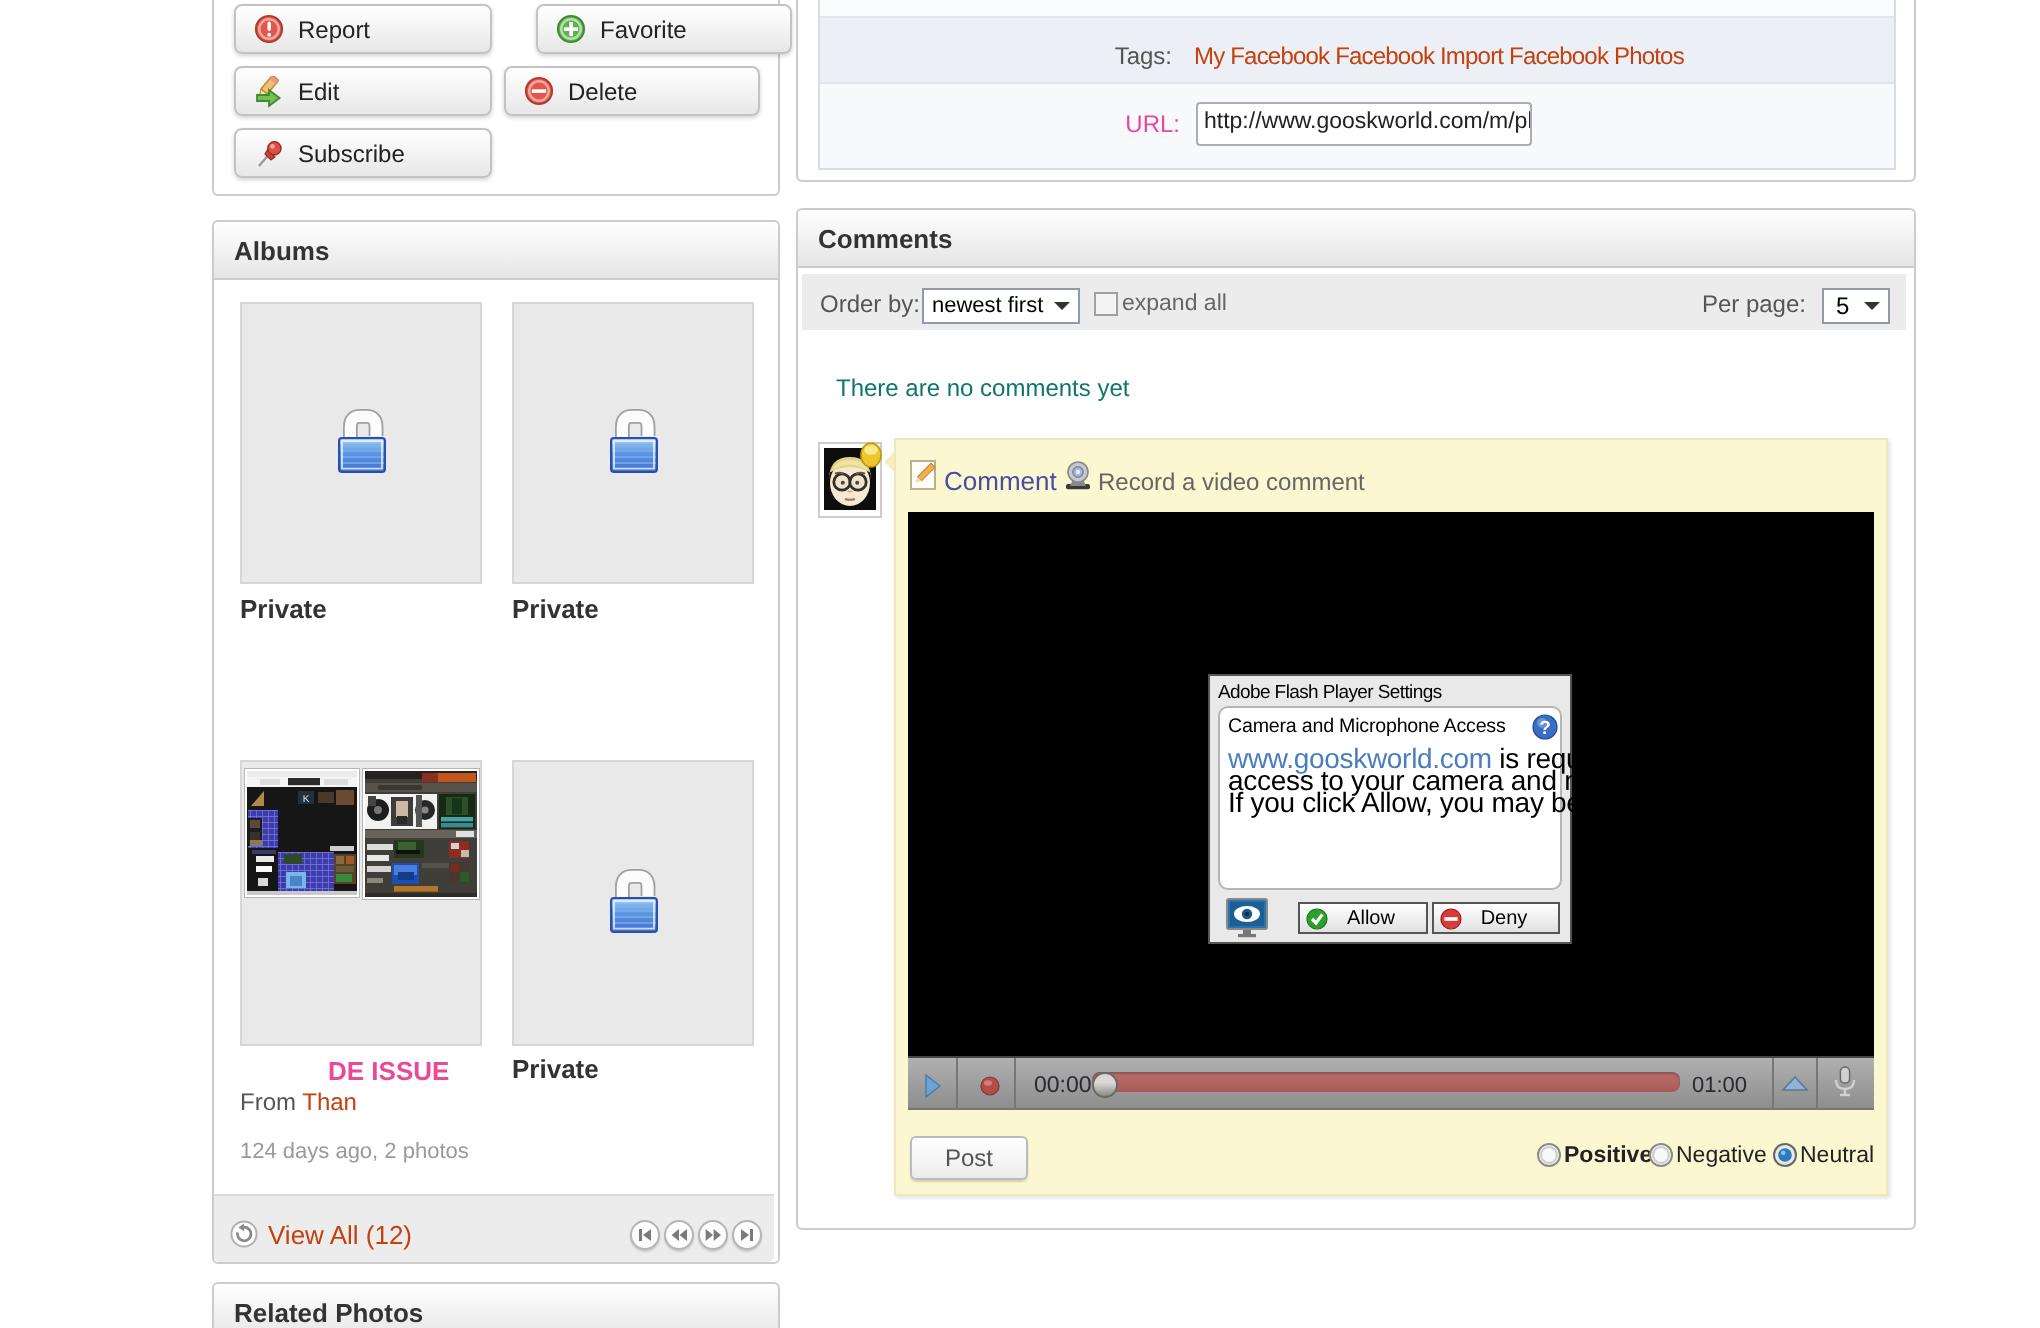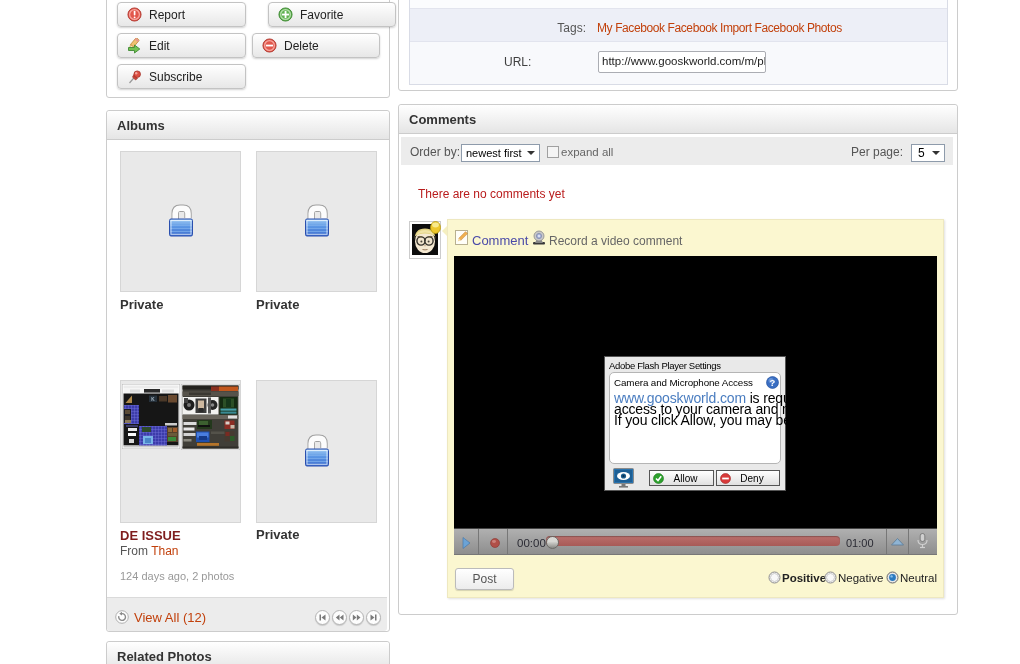--- a/index.html
+++ b/index.html
@@ -200,21 +200,21 @@
     <rect x="43.5" y="36.5" width="10" height="8.5" fill="#8c2d24"></rect>
     <rect x="44.5" y="37.5" width="4" height="3" fill="#d8d0c8"></rect>
     <rect x="49.5" y="41" width="4" height="3.5" fill="#c8b8a8"></rect>
     <rect x="43.5" y="47" width="10" height="10.5" fill="#463a30"></rect>
     <rect x="44.5" y="48" width="4" height="4" fill="#7a2a22"></rect>
     <rect x="49" y="52" width="4.5" height="5" fill="#2c5a28"></rect>
     <rect x="16" y="59" width="22" height="2.8" fill="#b5742a"></rect>
     <rect x="1.5" y="62.5" width="56" height="2" fill="#2e2c28"></rect>
   </svg>
 
-  <div class="abs" style="left:120px;top:528px;font-size:13px;font-weight:bold;"><span style="color:#7f1d1d;">DE ISSUE</span></div>
+  <div class="abs" style="left:120px;top:528px;font-size:13px;font-weight:bold;"><span style="color:#ec4899;margin-left:44px;">DE ISSUE</span></div>
   <div class="abs" style="left:120px;top:544px;font-size:12px;color:#555;">From <span class="link">Than</span></div>
   <div class="abs" style="left:120px;top:570px;font-size:11px;color:#999;">124 days ago, 2 photos</div>
 
   <div class="abs" style="left:107px;top:597px;width:280px;height:33px;background:#ececec;border-top:1px solid #dadada;border-radius:0 0 3px 3px;"></div>
   <svg class="abs" style="left:115px;top:610px;" width="14" height="14" viewBox="0 0 14 14">
       <circle cx="7" cy="7" r="6.3" fill="#fdfdfd" stroke="#b0b0b0"></circle>
       <path d="M7 3.6 A3.4 3.4 0 1 1 3.8 6.2" fill="none" stroke="#8a8a8a" stroke-width="1.4"></path>
       <path d="M7 1.8 L7 5.6 L4.2 3.8 Z" fill="#8a8a8a"></path>
     </svg>
   <div class="abs" style="left:134px;top:610px;font-size:13px;"><span class="link">View All (12)</span></div>
@@ -246,21 +246,21 @@
   </div>
 
   <div class="panel" style="left:398px;top:-40px;width:558px;height:129px;"></div>
   <div class="abs" style="left:409px;top:-30px;width:537px;height:113px;border:1px solid #d9dce6;background:#fff;">
     <div style="position:absolute;left:0;right:0;top:0;height:37px;background:#fbfcfe;border-bottom:1px solid #e2e4ee;"></div>
     <div style="position:absolute;left:0;right:0;top:38px;height:32px;background:#edeff7;border-bottom:1px solid #e2e4ee;"></div>
     <div style="position:absolute;left:0;right:0;top:71px;height:42px;background:#f8f9fc;"></div>
   </div>
   <div class="abs" style="left:500px;top:21px;width:86px;text-align:right;color:#555;">Tags:</div>
   <div class="abs" style="left:597px;top:21px;letter-spacing:-0.4px;"><span class="link">My Facebook Facebook Import Facebook Photos</span></div>
-  <div class="abs" style="left:504px;top:55px;width:86px;color:#404040;">URL:</div>
+  <div class="abs" style="left:504px;top:55px;width:86px;text-align:right;color:#ec4899;">URL:</div>
   <div class="abs" style="left:598px;top:51px;width:166px;height:20px;background:#fff;border:1px solid #abadb3;border-radius:2px;overflow:hidden;">
     <span style="position:absolute;left:3px;top:3px;font-size:11.5px;color:#222;white-space:nowrap;">http://www.gooskworld.com/m/pl</span>
   </div>
 
   <div class="panel" style="left:398px;top:104px;width:558px;height:509px;">
     <div class="phead">
         <span>Comments</span>
       </div>
   </div>
   <div class="abs" style="left:401px;top:137px;width:552px;height:28px;background:#ececec;"></div>
@@ -270,21 +270,21 @@
       <i></i>
     </div>
   <div class="abs" style="left:547px;top:146px;width:10px;height:10px;background:#f4f4f4;border:1px solid #a0a0a0;"></div>
   <div class="abs" style="left:561px;top:146px;font-size:11.5px;color:#666;">expand all</div>
   <div class="abs" style="left:833px;top:145px;width:70px;text-align:right;color:#555;">Per page:</div>
   <div class="sel" style="left:911px;top:144px;width:32px;height:16px;">
       <span style="position:absolute;left:6px;top:1px;">5</span>
       <i></i>
     </div>
 
-  <div class="abs" style="left:418px;top:187px;color:#b91c1c;">There are no comments yet</div>
+  <div class="abs" style="left:418px;top:187px;color:#0f766e;">There are no comments yet</div>
 
   <div class="abs" style="left:409px;top:221px;width:30px;height:36px;background:#fff;border:1px solid #ccc;"></div>
   <svg class="abs" style="left:412px;top:224px;" width="26" height="31" viewBox="0 0 26 31">
     <rect width="26" height="31" fill="#0d0d0d"></rect>
     <ellipse cx="13" cy="17.5" rx="10" ry="11.5" fill="#f5e9d2"></ellipse>
     <path d="M2.5 16 Q2.5 4.5 13 4.5 Q23.5 4.5 23.5 16 L23.5 12.5 Q19 9.5 13 9.5 Q7 9.5 2.5 12.5 Z" fill="#e2d282"></path>
     <path d="M3.5 14 Q4.5 6 13 6 Q21.5 6 22.5 14 L22 11.5 Q18 8.4 13 8.4 Q8 8.4 4 11.5 Z" fill="#f0e3a6"></path>
     <circle cx="9" cy="17" r="4.1" fill="#efe3cc" stroke="#33302a" stroke-width="1.4"></circle>
     <circle cx="17" cy="17" r="4.1" fill="#efe3cc" stroke="#33302a" stroke-width="1.4"></circle>
     <line x1="12.5" y1="16.2" x2="13.6" y2="16.2" stroke="#33302a" stroke-width="1.1"></line>
@@ -314,21 +314,21 @@
     <rect x="1" y="12" width="12" height="2.6" rx="1" fill="#3a3a3a"></rect>
     <path d="M3 13 L11 13 L9.5 9.5 L4.5 9.5 Z" fill="#888"></path>
     <circle cx="7" cy="6" r="5" fill="#c9c9c9" stroke="#8a8a8a" stroke-width="0.8"></circle>
     <circle cx="7" cy="6" r="2.6" fill="#aab4d8" stroke="#7a84a8" stroke-width="0.7"></circle>
     <circle cx="7" cy="6" r="1.1" fill="#e8ecf8"></circle>
   </svg>
   <div class="abs" style="left:549px;top:234px;font-size:12px;color:#666;">Record a video comment</div>
 
   <div class="abs" style="left:454px;top:256px;width:483px;height:272px;background:#000;"></div>
 
-  <div class="abs" style="left:604px;top:356px;width:182px;height:135px;background:#e9e9e9;border:1px solid #555;box-sizing:border-box;">
+  <div class="abs" style="left:604px;top:337px;width:182px;height:135px;background:#e9e9e9;border:1px solid #555;box-sizing:border-box;">
     <div style="position:absolute;left:4px;top:3px;font-size:9.5px;letter-spacing:-0.3px;color:#000;">Adobe Flash Player Settings</div>
     <div style="position:absolute;left:4px;top:15px;width:170px;height:90px;background:#fff;border:1px solid #b5b5b5;border-radius:5px;"></div>
     <div style="position:absolute;left:9px;top:20px;font-size:9.8px;letter-spacing:-0.1px;color:#000;">Camera and Microphone Access</div>
     <svg style="position:absolute;left:161px;top:19px;" width="13" height="13" viewBox="0 0 13 13">
         <circle cx="6.5" cy="6.5" r="6" fill="#3a6ec2" stroke="#1a4a9a" stroke-width="0.6"></circle>
         <circle cx="5" cy="4.5" r="2.5" fill="#7aa2e0" opacity="0.7"></circle>
         <text x="6.5" y="9.8" font-size="9.5" font-weight="bold" fill="#fff" text-anchor="middle" font-family="Liberation Sans">?</text>
       </svg>
     <div style="position:absolute;left:9px;top:36px;width:170px;font-size:14px;letter-spacing:-0.15px;line-height:11px;color:#000;white-space:nowrap;"><span style="color:#4a7dc0;">www.gooskworld.com</span> is requesting<br>access to your camera and microphone.<br>If you click Allow, you may be recorded.</div>
     <svg style="position:absolute;left:8px;top:111px;" width="21" height="20" viewBox="0 0 21 20">

